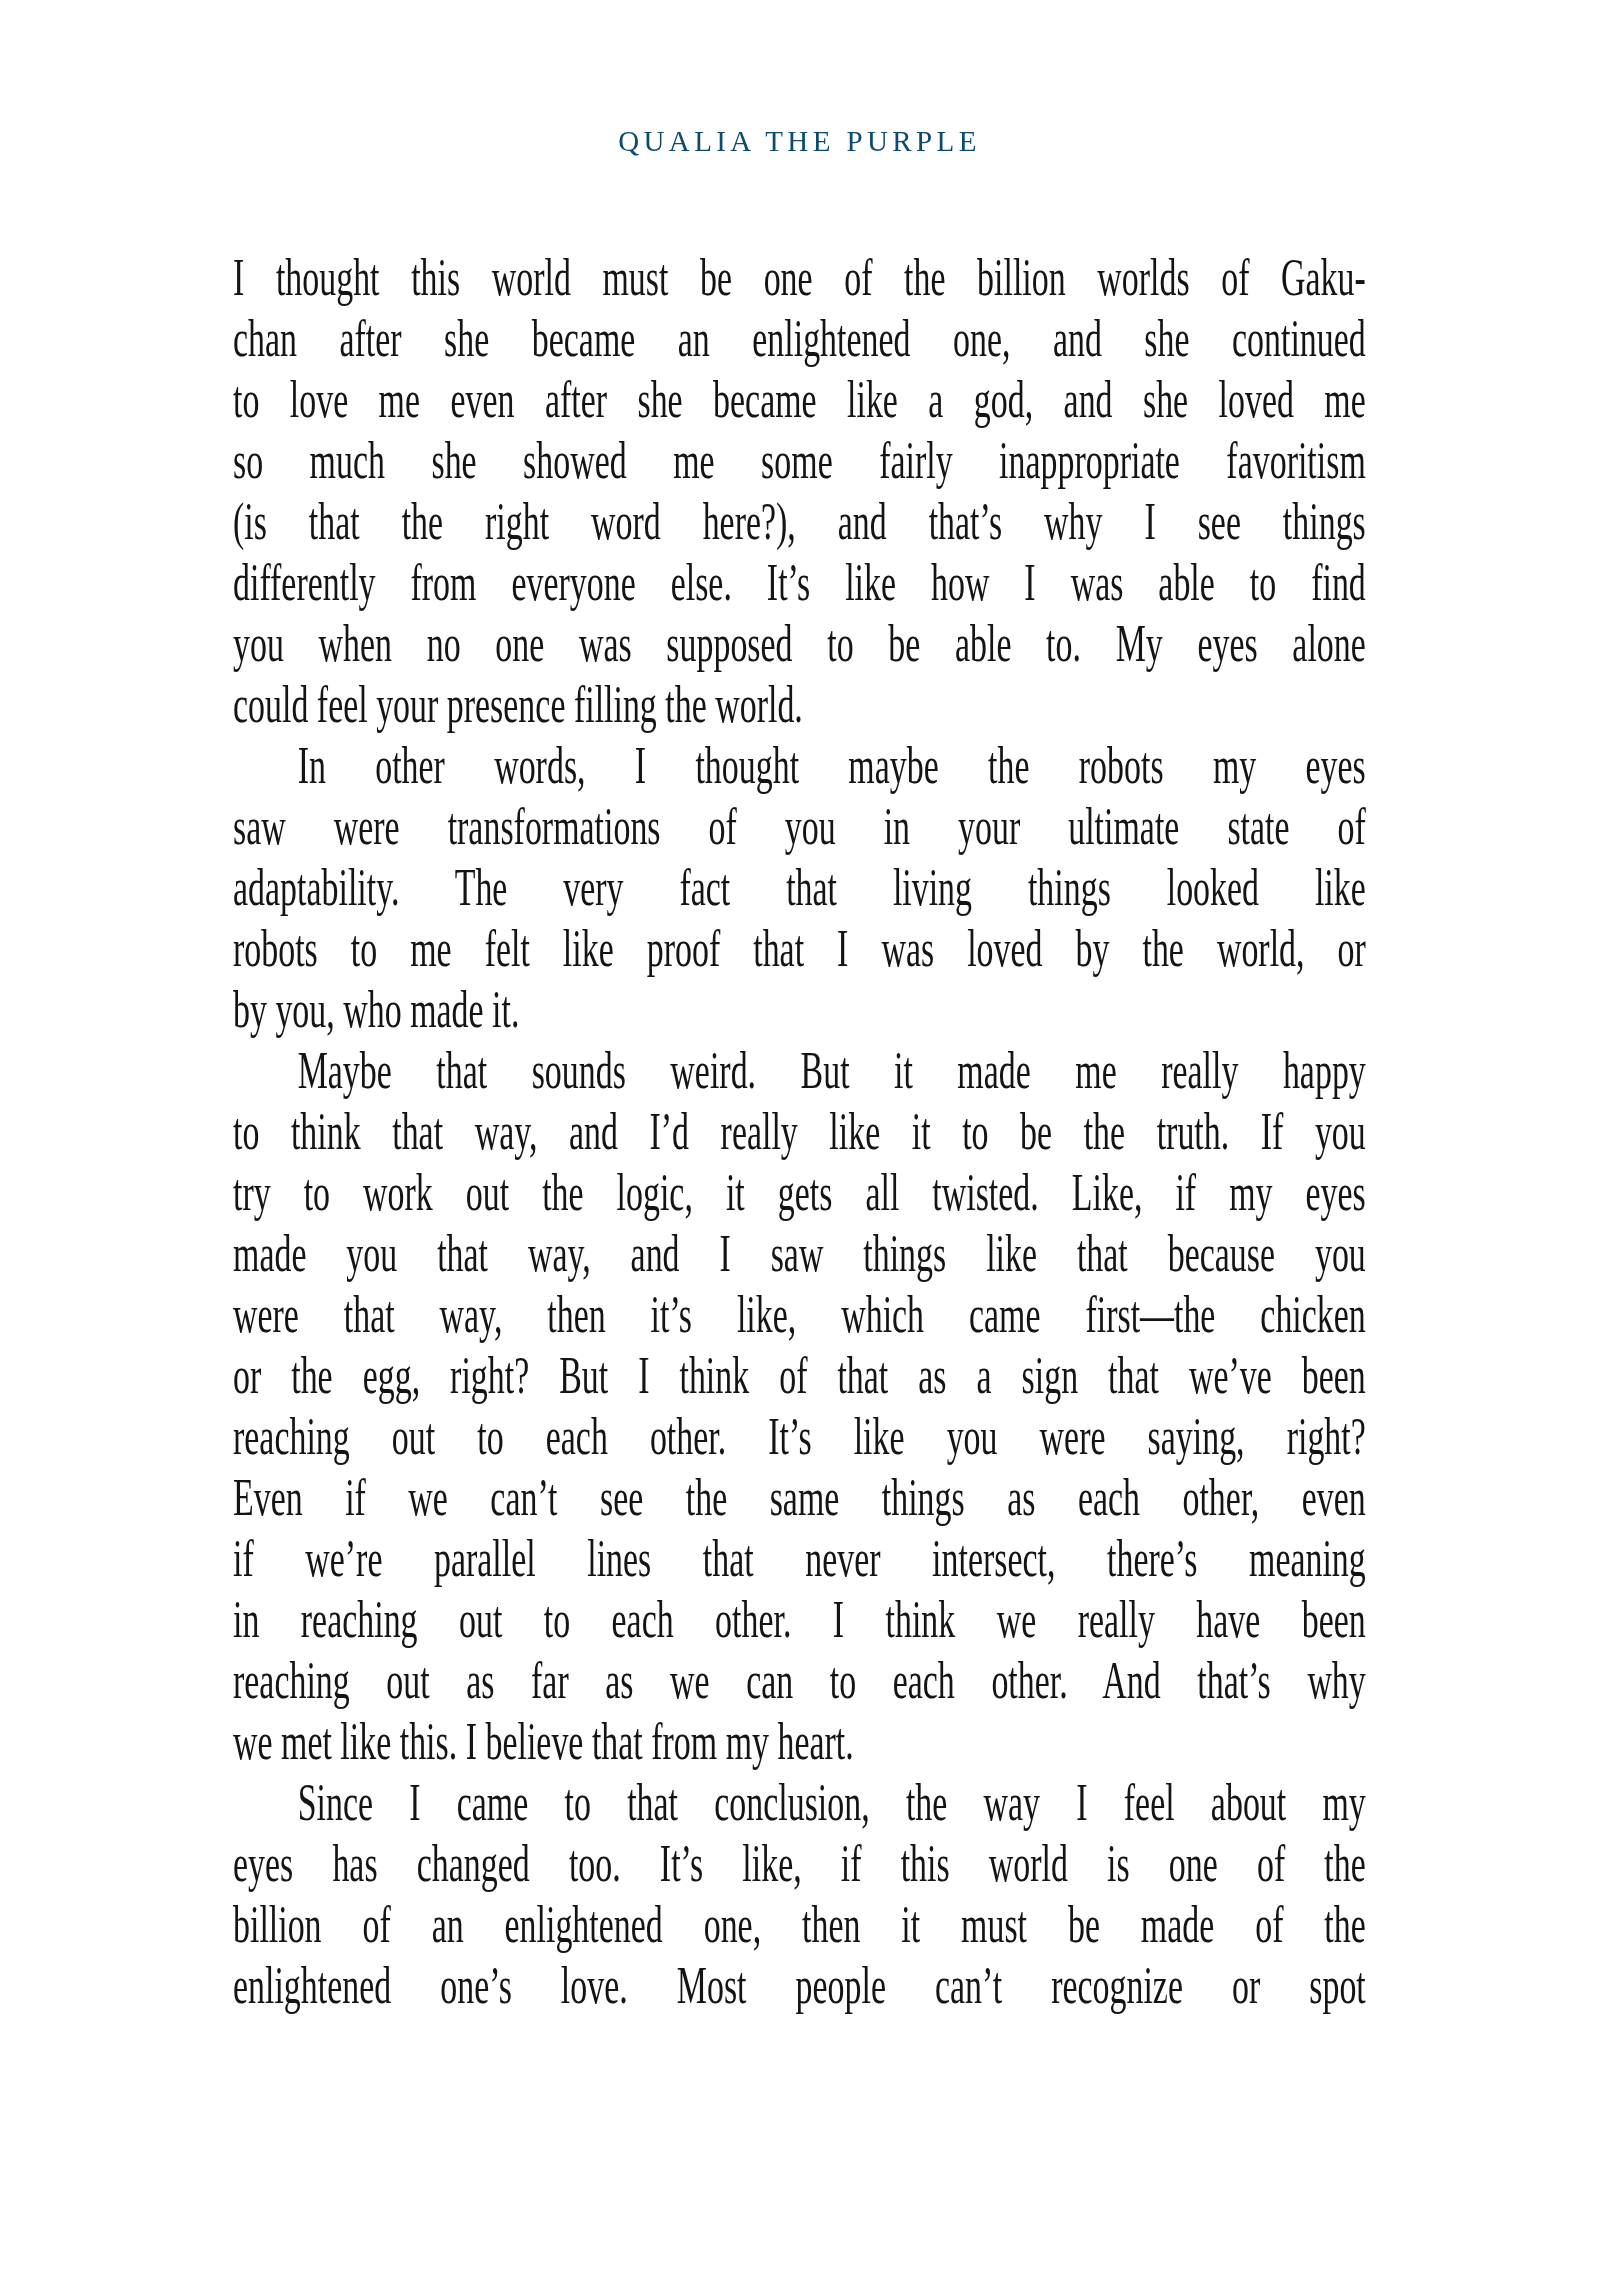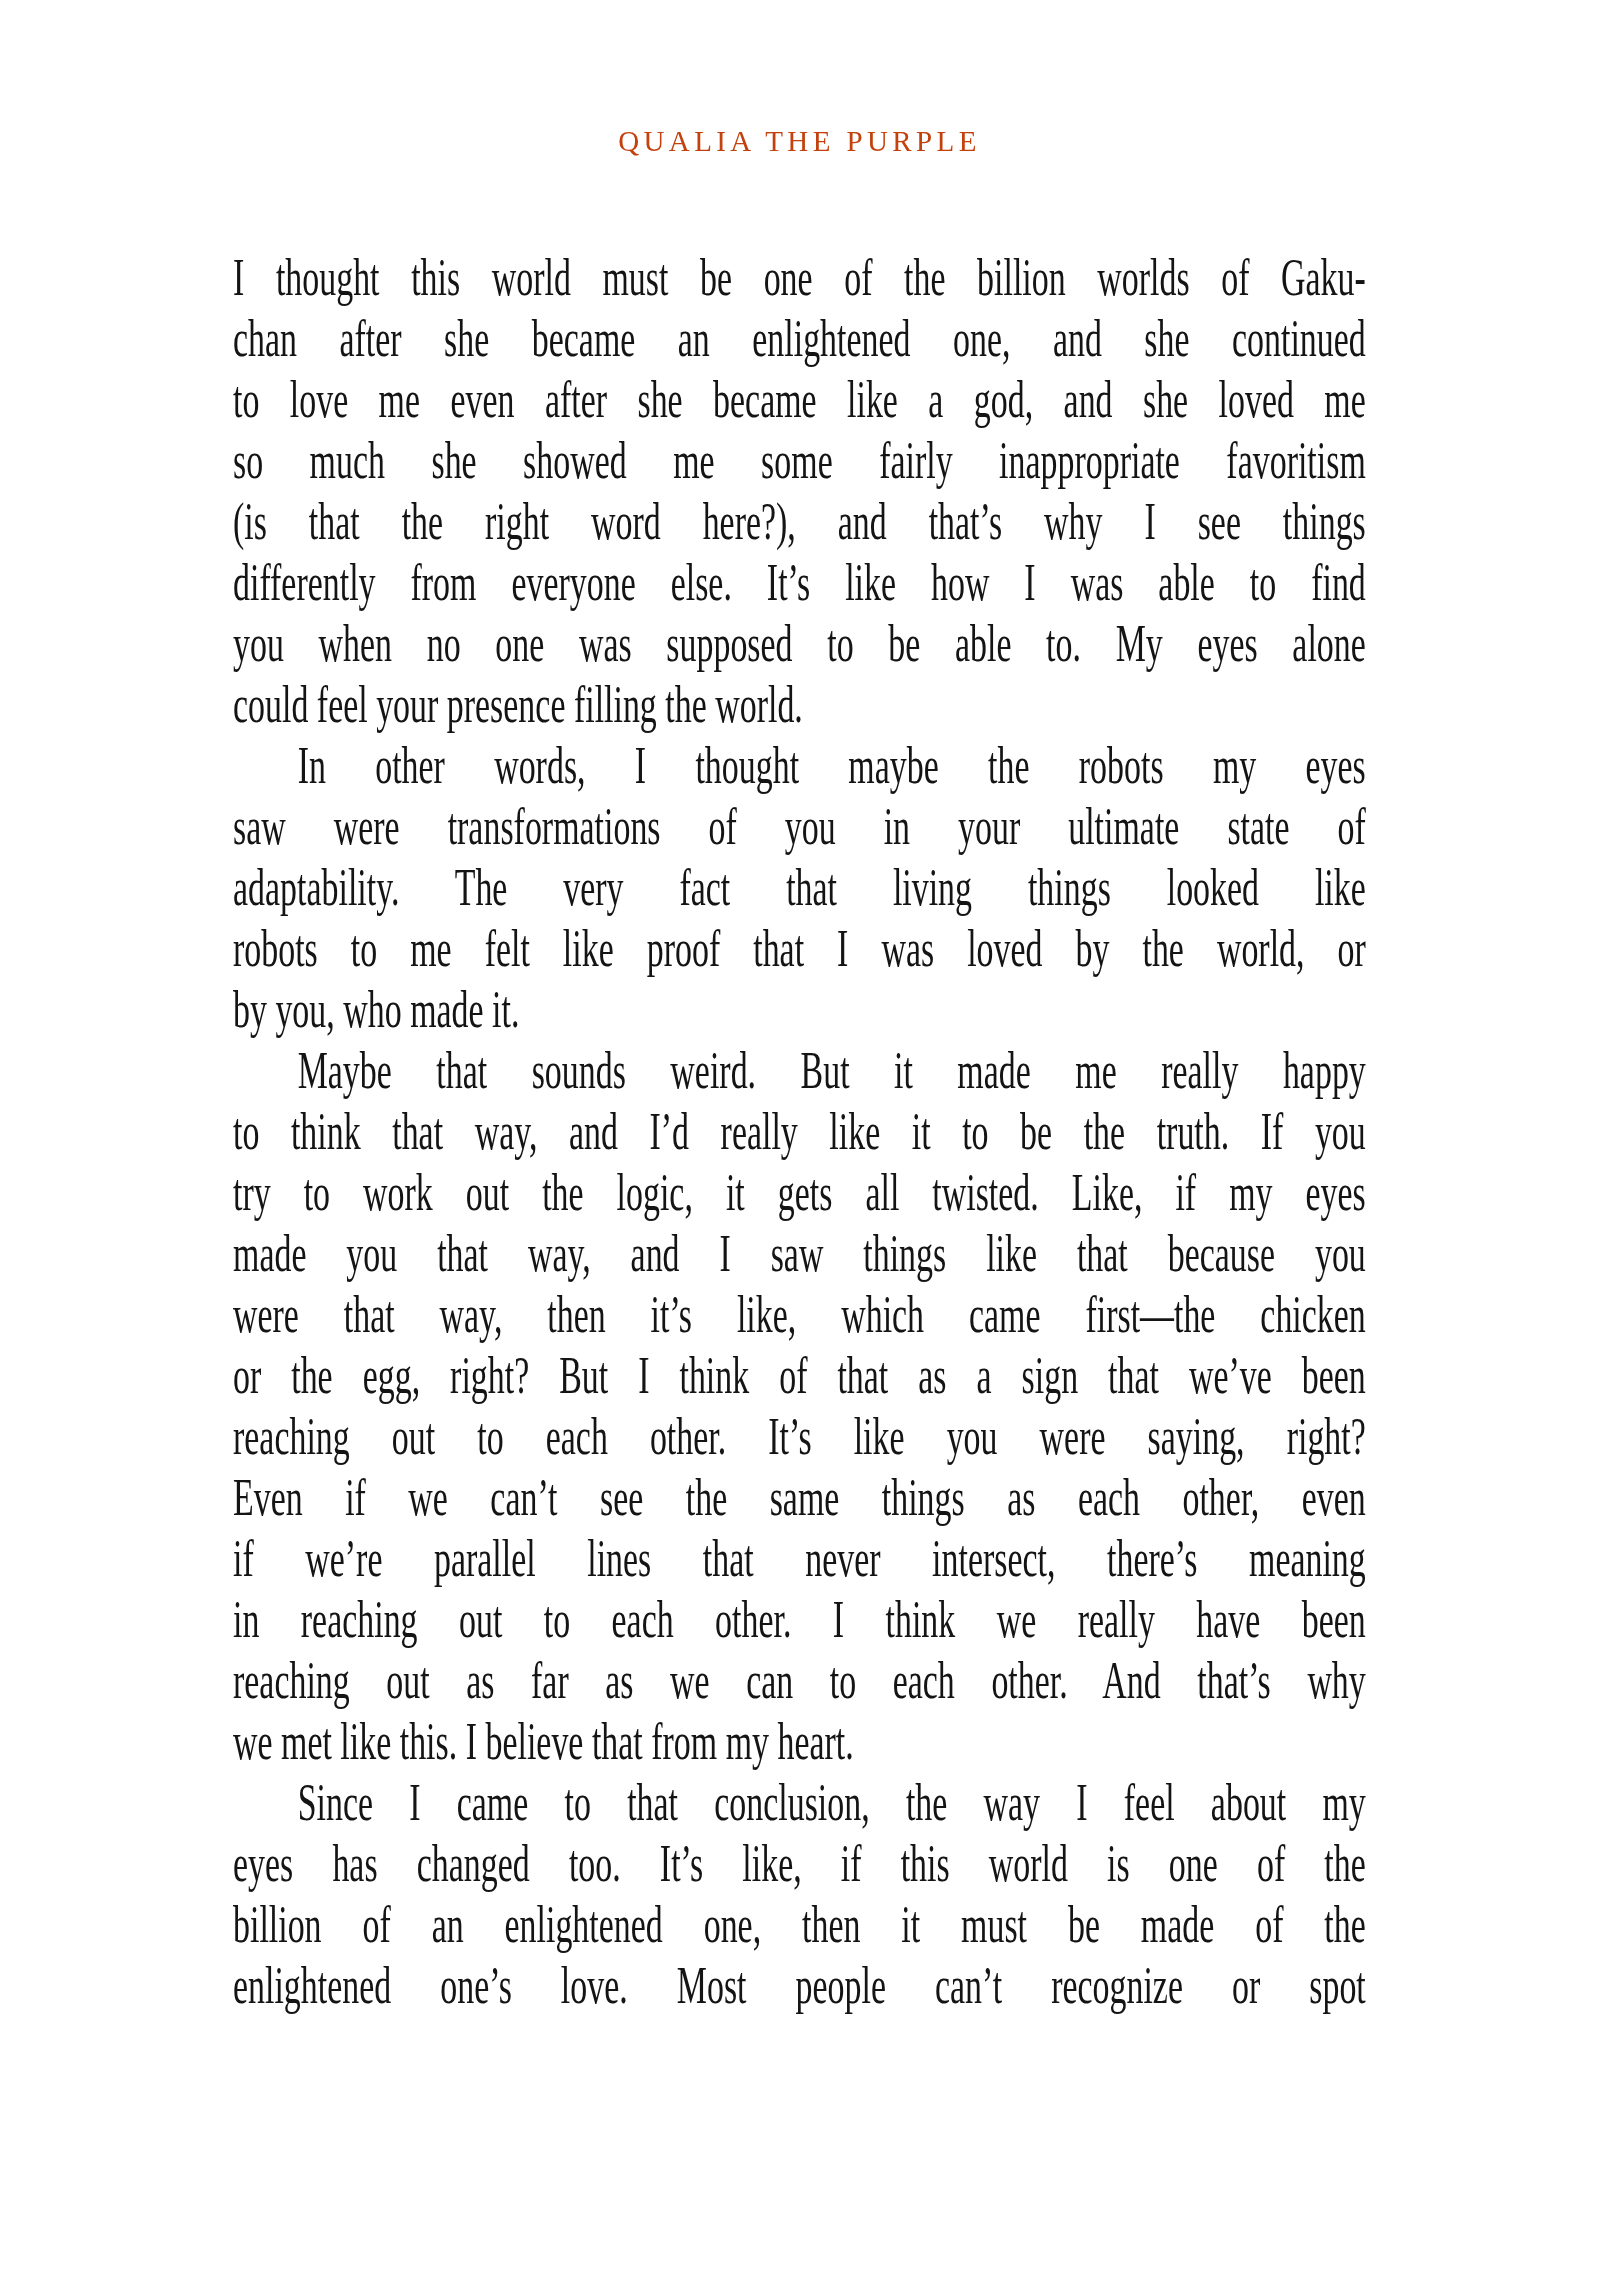--- a/index.html
+++ b/index.html
@@ -18,21 +18,21 @@
   }
   .running-header {
     position: absolute;
     left: 233px;
     top: 124px;
     width: 1133px;
     text-align: center;
     font-size: 29px;
     line-height: 35px;
     letter-spacing: 4.4px;
-    color: #c2410c;
+    color: #0c4a6e;
     white-space: nowrap;
   }
   .body-text {
     position: absolute;
     left: 233px;
     top: 247px;
     width: 1770px;
     transform: scaleX(0.64);
     transform-origin: 0 0;
     font-size: 53px;

